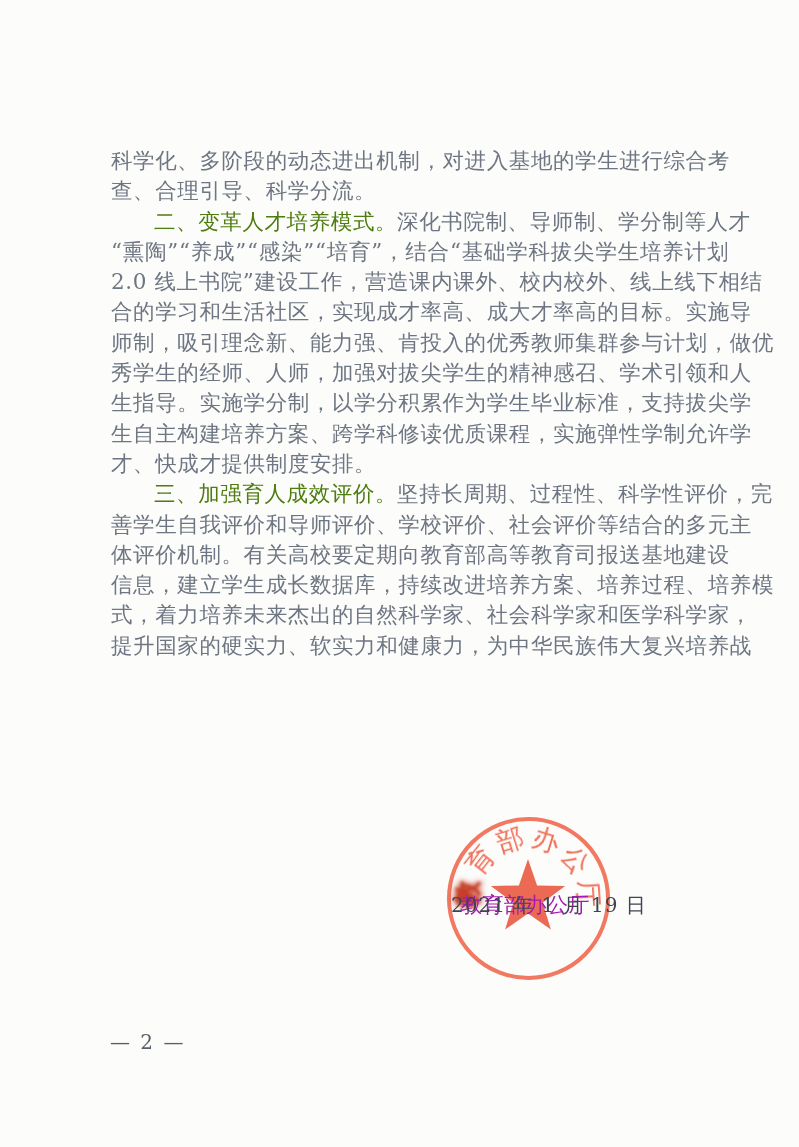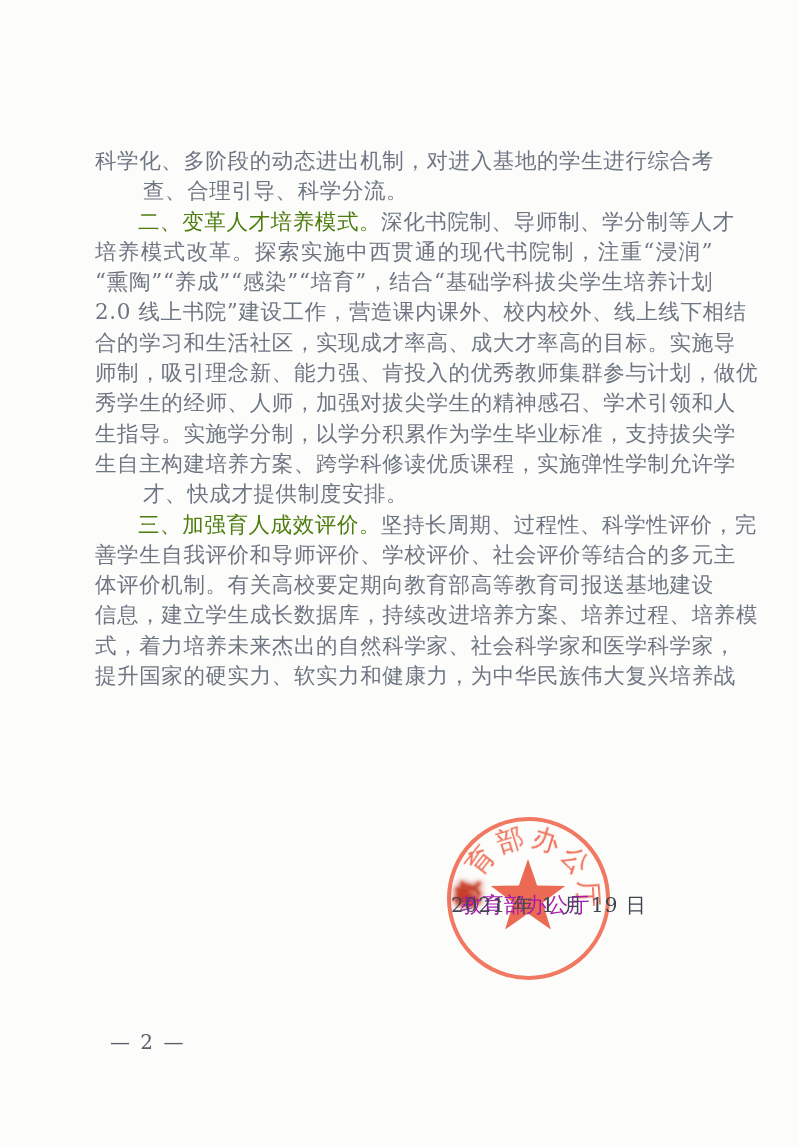--- a/index.html
+++ b/index.html
@@ -8,31 +8,31 @@
     background:#f4f4f2;
     font-family:"DejaVu Serif","Liberation Serif",serif;
     position:relative;overflow:hidden;
   }
   .paper{
     position:absolute;left:0;top:0;width:799px;height:1147px;
     background:#fcfcfa;
   }
   
   .text-block{
-    position:absolute;left:95px;top:146px;width:618px;
+    position:absolute;left:111px;top:146px;width:618px;
   }
   .tline{
     height:30.3px;line-height:30.3px;
     font-size:21.5px;color:#6e7683;
     letter-spacing:0.6px;
     text-align:justify;text-align-last:justify;
     text-justify:inter-character;
     white-space:nowrap;overflow:visible;
   }
-  .tline.para-end{text-align-last:left;margin-left:48px;}
+  .tline.para-end{text-align-last:left;}
   .tline.indent{padding-left:43px;}
   .lead{font-weight:normal;color:#4d7c0f;}
   
   .seal{
     position:absolute;left:447px;top:817px;width:163px;height:163px;
     pointer-events:none;
   }
   .seal-circle{
     position:absolute;left:0;top:0;width:155px;height:155px;
     border:4px solid rgba(238,90,64,0.82);
@@ -80,21 +80,20 @@
 </style>
 </head>
 <body>
 
 <div class="paper"></div>
 
 <div class="text-block">
     <div class="tline">科学化、多阶段的动态进出机制，对进入基地的学生进行综合考</div>
     <div class="tline para-end">查、合理引导、科学分流。</div>
     <div class="tline indent"><span class="lead">二、变革人才培养模式。</span>深化书院制、导师制、学分制等人才</div>
-    <div class="tline">培养模式改革。探索实施中西贯通的现代书院制，注重“浸润”</div>
     <div class="tline">“熏陶”“养成”“感染”“培育”，结合“基础学科拔尖学生培养计划</div>
     <div class="tline">2.0 线上书院”建设工作，营造课内课外、校内校外、线上线下相结</div>
     <div class="tline">合的学习和生活社区，实现成才率高、成大才率高的目标。实施导</div>
     <div class="tline">师制，吸引理念新、能力强、肯投入的优秀教师集群参与计划，做优</div>
     <div class="tline">秀学生的经师、人师，加强对拔尖学生的精神感召、学术引领和人</div>
     <div class="tline">生指导。实施学分制，以学分积累作为学生毕业标准，支持拔尖学</div>
     <div class="tline">生自主构建培养方案、跨学科修读优质课程，实施弹性学制允许学</div>
     <div class="tline para-end">才、快成才提供制度安排。</div>
     <div class="tline indent"><span class="lead">三、加强育人成效评价。</span>坚持长周期、过程性、科学性评价，完</div>
     <div class="tline">善学生自我评价和导师评价、学校评价、社会评价等结合的多元主</div>

